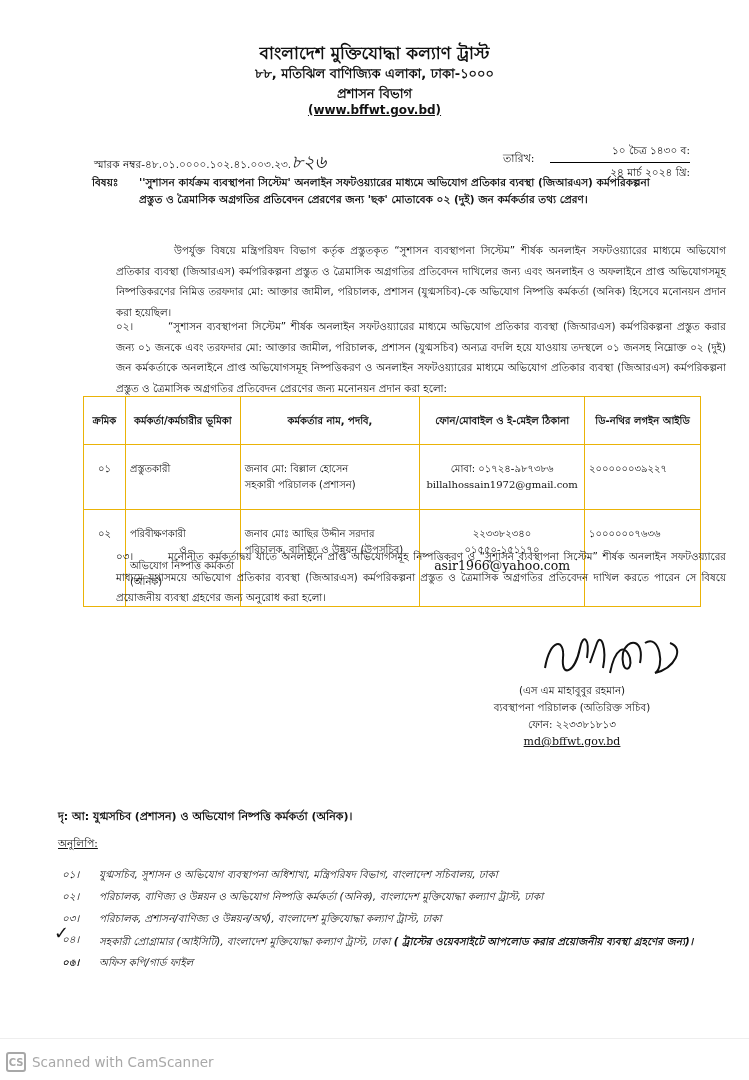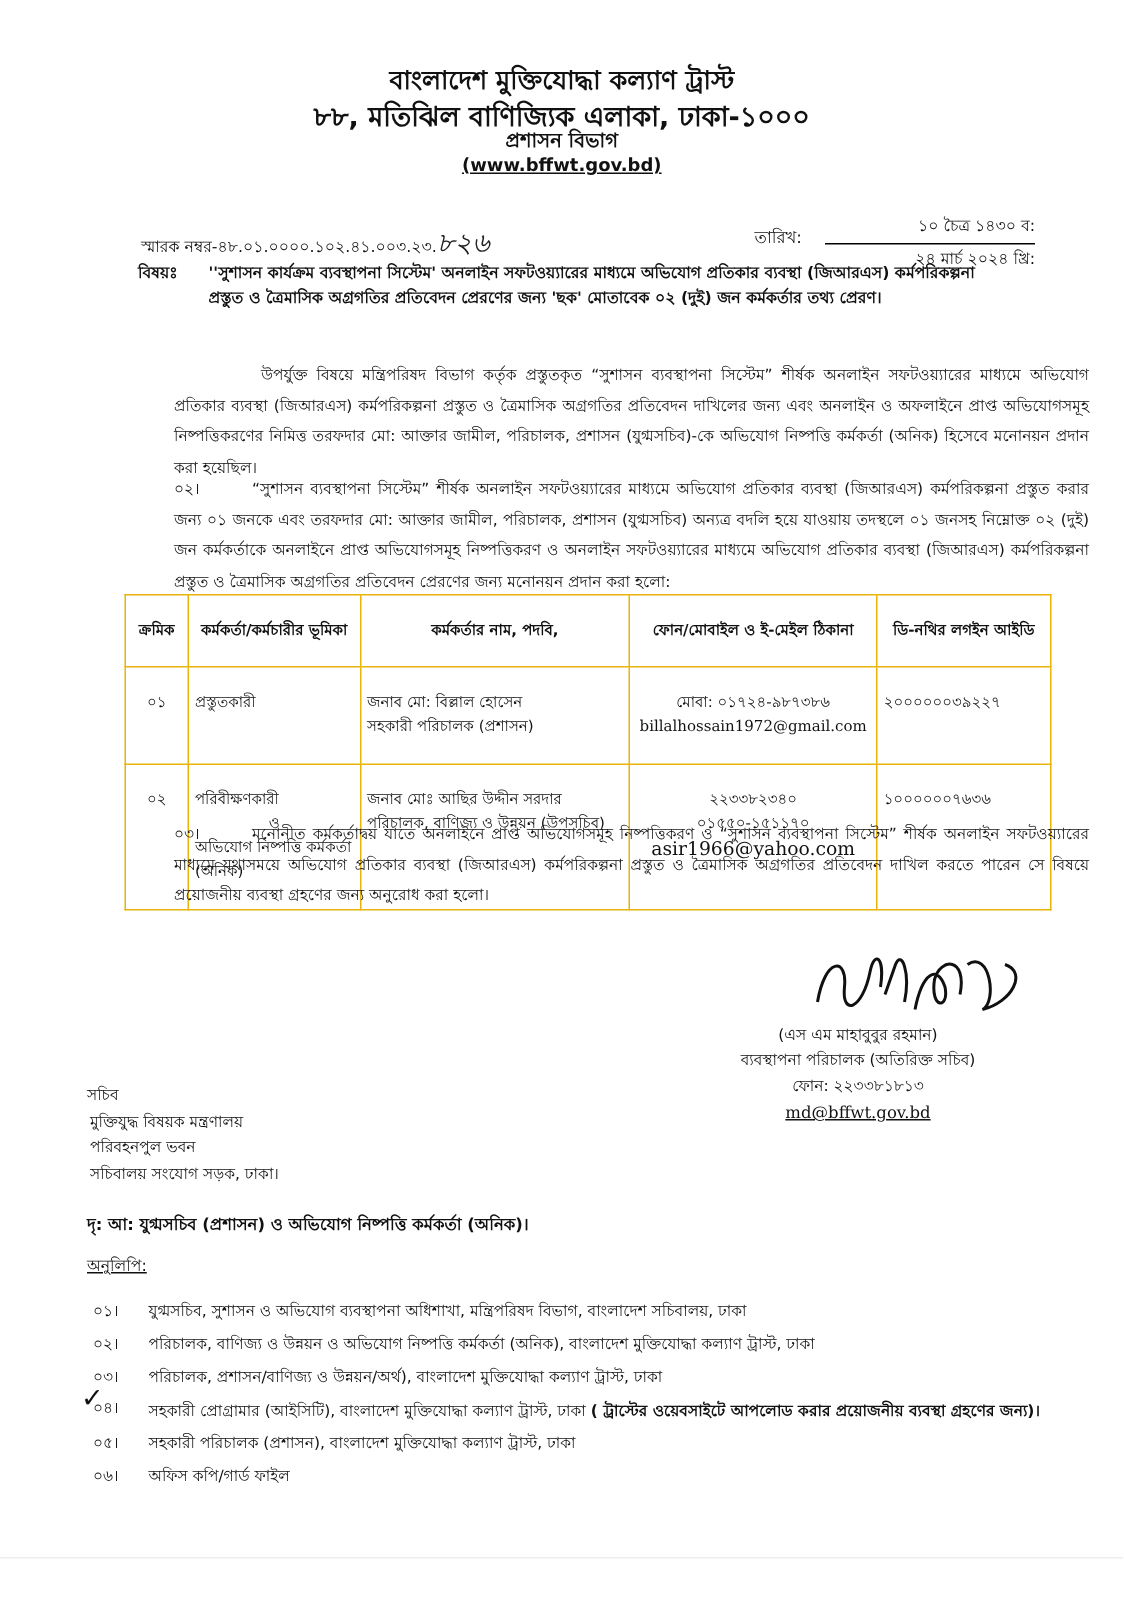--- a/index.html
+++ b/index.html
@@ -1,21 +1,21 @@
 <!DOCTYPE html>
 <html><head>
 <meta charset="utf-8">
 <style>
   * { box-sizing: border-box; margin: 0; padding: 0; }
   html, body { width: 749px; height: 1080px; background: #ffffff; overflow: hidden; }
   body { font-family: "DejaVu Sans", "Liberation Sans", sans-serif; color: #111; position: relative; }
   .page { position: absolute; left: 0; top: 0; width: 749px; height: 1080px; background: #fff; }
   .hdr { position: absolute; left: 0; width: 749px; text-align: center; }
   .h1 { top: 40px; font-size: 17px; font-weight: bold; }
-  .h2 { top: 64px; font-size: 18px; font-weight: bold; }
+  .h2 { top: 64px; font-size: 13px; font-weight: bold; }
   .h3 { top: 84px; font-size: 13px; font-weight: bold; }
   .h4 { top: 103px; font-size: 12px; font-weight: bold; text-decoration: underline; }
   .memo { position: absolute; left: 94px; top: 148px; font-size: 10.5px; }
   .memo .hand { font-family: "DejaVu Serif", serif; font-style: italic; font-size: 18px; color: #222; }
   .date-lbl { position: absolute; left: 503px; top: 150px; font-size: 11px; }
   .date-box { position: absolute; left: 550px; top: 143px; width: 140px; font-size: 10.5px; text-align: right; }
   .date-box .d1 { border-bottom: 1px solid #000000; padding-bottom: 2px; }
   .date-box .d2 { padding-top: 2px; }
   .subject { position: absolute; left: 92px; top: 174px; width: 610px; font-size: 10.5px; font-weight: bold; line-height: 17px; }
   .subject .lbl { position: absolute; left: 0; top: 0; }
@@ -39,21 +39,21 @@
   .center { text-align: center; }
   .p3 { top: 546px; text-indent: 0; }
   .p3 .num { display: inline-block; width: 52px; }
   .sign { position: absolute; left: 535px; top: 628px; width: 160px; height: 55px; }
   .sign-block { position: absolute; left: 452px; top: 682px; width: 240px; text-align: center; font-size: 10.3px; line-height: 17px; }
   .sign-block .mail { font-family: "DejaVu Serif", serif; text-decoration: underline; font-size: 11px; }
   .addr { position: absolute; left: 58px; top: 722px; font-size: 10.3px; line-height: 17.5px; }
   .addr div:not(:first-child) { padding-left: 2px; }
   .attn { position: absolute; left: 58px; top: 808px; font-size: 11px; font-weight: bold; }
   .cc-title { position: absolute; left: 58px; top: 836px; font-size: 10.5px; text-decoration: underline; }
-  .cc { position: absolute; left: 62px; top: 863px; width: 640px; font-size: 10.3px; line-height: 22px; }
+  .cc { position: absolute; left: 62px; top: 863px; width: 640px; font-size: 10.3px; line-height: 22px; font-style: italic; }
   .cc .row { position: relative; padding-left: 37px; }
   .cc .row .n { position: absolute; left: 0; top: 0; }
   .cc .row b { font-weight: bold; }
   .cc .tick { position: absolute; left: -8px; top: -6px; font-size: 18px; font-weight: bold; }
   .footer { position: absolute; left: 6px; top: 1052px; font-size: 13.5px; color: #a8a8a8; display: flex; align-items: center; gap: 6px; }
   .cs-logo { width: 20px; height: 20px; border: 2px solid #a8a8a8; border-radius: 3px; font-size: 10px; font-weight: bold; color: #a8a8a8; display: flex; align-items: center; justify-content: center; }
   .bar { position: absolute; left: 0; top: 1038px; width: 749px; height: 1px; background: #eee; }
 </style>
 </head>
 <body>
@@ -141,34 +141,32 @@
     <path d="M10 40 C 15 10, 30 10, 28 30 S 40 45, 45 20 C 48 5, 55 10, 52 30 M 55 35 L 62 15 C 66 5, 72 20, 68 40 M 75 45 C 80 20, 90 15, 95 30 C 98 45, 85 45, 88 25 C 92 10, 110 10, 105 35 M 110 15 C 125 5, 130 40, 120 45 C 140 40, 150 20, 135 15" fill="none" stroke="#111" stroke-width="2"></path>
   </svg>
 
   <div class="sign-block">
     <div>(এস এম মাহাবুবুর রহমান)</div>
     <div>ব্যবস্থাপনা পরিচালক (অতিরিক্ত সচিব)</div>
     <div>ফোন: ২২৩৩৮১৮১৩</div>
     <div class="mail">md@bffwt.gov.bd</div>
   </div>
 
-  <div class="addr">
-    <div>সচিব</div>
-    <div>মুক্তিযুদ্ধ বিষয়ক মন্ত্রণালয়</div>
-    <div>পরিবহনপুল ভবন</div>
-    <div>সচিবালয় সংযোগ সড়ক, ঢাকা।</div>
-  </div>
 
   <div class="attn">দৃ: আ: যুগ্মসচিব (প্রশাসন) ও অভিযোগ নিষ্পত্তি কর্মকর্তা (অনিক)।</div>
 
   <div class="cc-title">অনুলিপি:</div>
 
   <div class="cc">
     <div class="row"><span class="n">০১।</span><span>যুগ্মসচিব, সুশাসন ও অভিযোগ ব্যবস্থাপনা অধিশাখা, মন্ত্রিপরিষদ বিভাগ, বাংলাদেশ সচিবালয়, ঢাকা</span></div>
     <div class="row"><span class="n">০২।</span><span>পরিচালক, বাণিজ্য ও উন্নয়ন ও অভিযোগ নিষ্পত্তি কর্মকর্তা (অনিক), বাংলাদেশ মুক্তিযোদ্ধা কল্যাণ ট্রাস্ট, ঢাকা</span></div>
     <div class="row"><span class="n">০৩।</span><span>পরিচালক, প্রশাসন/বাণিজ্য ও উন্নয়ন/অর্থ), বাংলাদেশ মুক্তিযোদ্ধা কল্যাণ ট্রাস্ট, ঢাকা</span></div>
     <div class="row" style="line-height:20px; padding-top:2px;"><span class="tick">✓</span><span class="n">০৪।</span><span>সহকারী প্রোগ্রামার (আইসিটি), বাংলাদেশ মুক্তিযোদ্ধা কল্যাণ ট্রাস্ট, ঢাকা</span> <b>( ট্রাস্টের ওয়েবসাইটে আপলোড করার প্রয়োজনীয় ব্যবস্থা গ্রহণের জন্য)।</b></div>
-    <div class="row"><span class="n">০৫।</span><span>সহকারী পরিচালক (প্রশাসন), বাংলাদেশ মুক্তিযোদ্ধা কল্যাণ ট্রাস্ট, ঢাকা</span></div>
+    <div class="row"><span class="n">০৫।</span></div>
     <div class="row"><span class="n">০৬।</span><span>অফিস কপি/গার্ড ফাইল</span></div>
   </div>
 
   <div class="bar"></div>
+  <div class="footer">
+    <span class="cs-logo">CS</span>
+    <span>Scanned with CamScanner</span>
+  </div>
 </div>
 
 </body></html>

